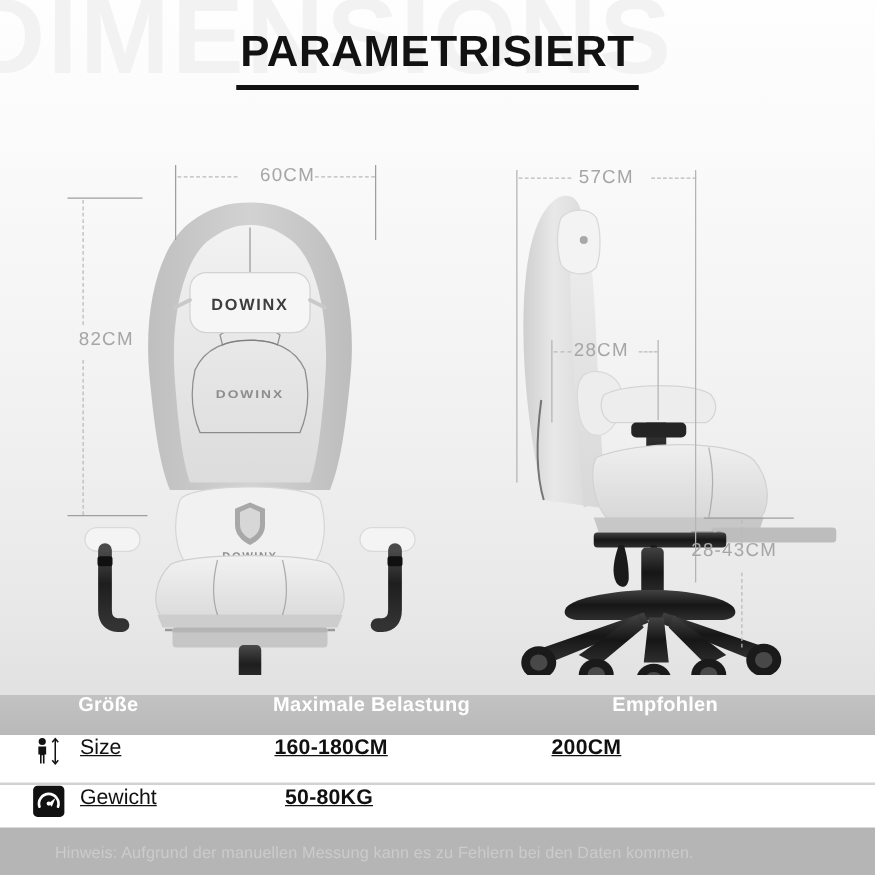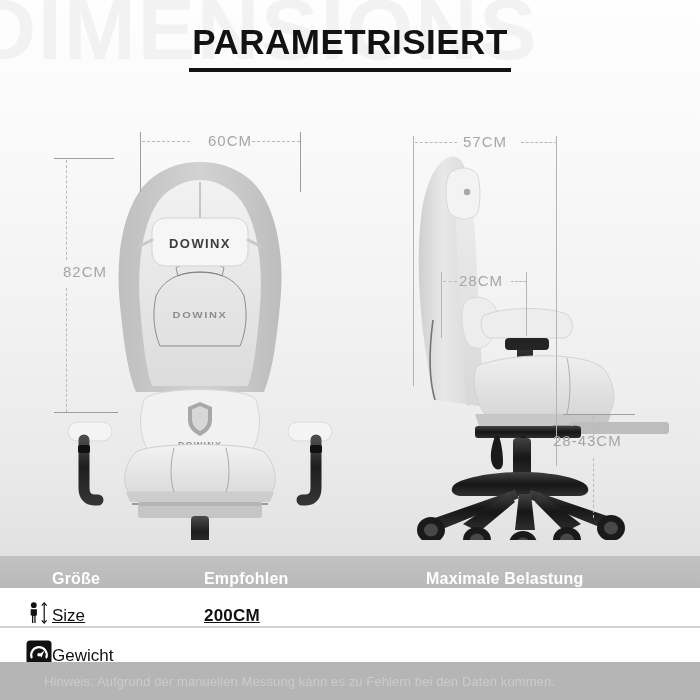--- a/index.html
+++ b/index.html
@@ -81,21 +81,21 @@
 
   
   .chair-svg { position:absolute; top:0; left:0; }
 
   
   #spec-table {
     position:absolute;
     left:0; top:556px;
     width:700px;
   }
-  .trow { display:flex; align-items:flex-end; width:700px; }
+  .trow { display:flex; align-items:flex-start; width:700px;gap:12px; }
 
   #thead {
     height:32px;
     background:linear-gradient(180deg,#c2c2c2 0%, #bdbdbd 55%, #b9b9b9 100%);
   }
   #thead .cell {
     color:#ffffff;
     font-size:16px;
     font-weight:700;
     letter-spacing:0.2px;
@@ -378,49 +378,51 @@
       <div class="dim-line-v" style="left:222px; top:358px; height:60px;"></div>
       <div class="dim-label" style="left:182px; top:332px;">28-43CM</div>
     </div>
   </div>
 
   <div id="spec-table">
 
     <div class="trow" id="thead">
       <div class="cell c-icon"></div>
       <div class="cell c-name">Größe</div>
+      <div class="cell c-max">Maximale Belastung</div>
       <div class="cell c-rec">Empfohlen</div>
-      <div class="cell c-max">Maximale Belastung</div>
     </div>
 
     <div class="trow tbody-row">
       <div class="cell c-icon">
         <svg width="30" height="26" viewBox="0 0 30 26">
           <circle cx="9" cy="4" r="3.3" fill="#111"></circle>
           <path d="M5.4 8.6 L12.6 8.6 L12.6 16 L11.1 16 L11.1 24.4 L9.6 24.4
                    L9.6 16.6 L8.4 16.6 L8.4 24.4 L6.9 24.4 L6.9 16 L5.4 16 Z" fill="#111"></path>
           <path d="M21 2.5 L21 23.5" stroke="#111" stroke-width="1.4"></path>
           <path d="M18.2 4.6 L21 1.4 L23.8 4.6" fill="none" stroke="#111" stroke-width="1.4"></path>
           <path d="M18.2 21.4 L21 24.6 L23.8 21.4" fill="none" stroke="#111" stroke-width="1.4"></path>
         </svg>
       </div>
       <div class="cell c-name label">Size</div>
+      <div class="cell c-rec value">160-180CM</div>
       <div class="cell c-max value">200CM</div>
     </div>
 
     <div class="trow tbody-row">
       <div class="cell c-icon">
         <svg width="26" height="26" viewBox="0 0 26 26">
           <rect x="0.5" y="0.5" width="25" height="25" rx="3.5" fill="#111"></rect>
           <path d="M5.6 17.4 A 7.8 7.8 0 1 1 20.4 17.4" fill="none" stroke="#fff" stroke-width="2.1" stroke-linecap="round"></path>
           <path d="M13 14.6 L18.4 10.4 L15.4 17.4 Z" fill="#fff"></path>
           <circle cx="13" cy="14.8" r="1.7" fill="#fff"></circle>
         </svg>
       </div>
       <div class="cell c-name label">Gewicht</div>
+      <div class="cell c-rec value">50-80KG</div>
     </div>
   </div>
 
   <div id="footer">
     <span id="footer-text">Hinweis: Aufgrund der manuellen Messung kann es zu Fehlern bei den Daten kommen.</span>
   </div>
 
 </div>
 
 </body></html>

